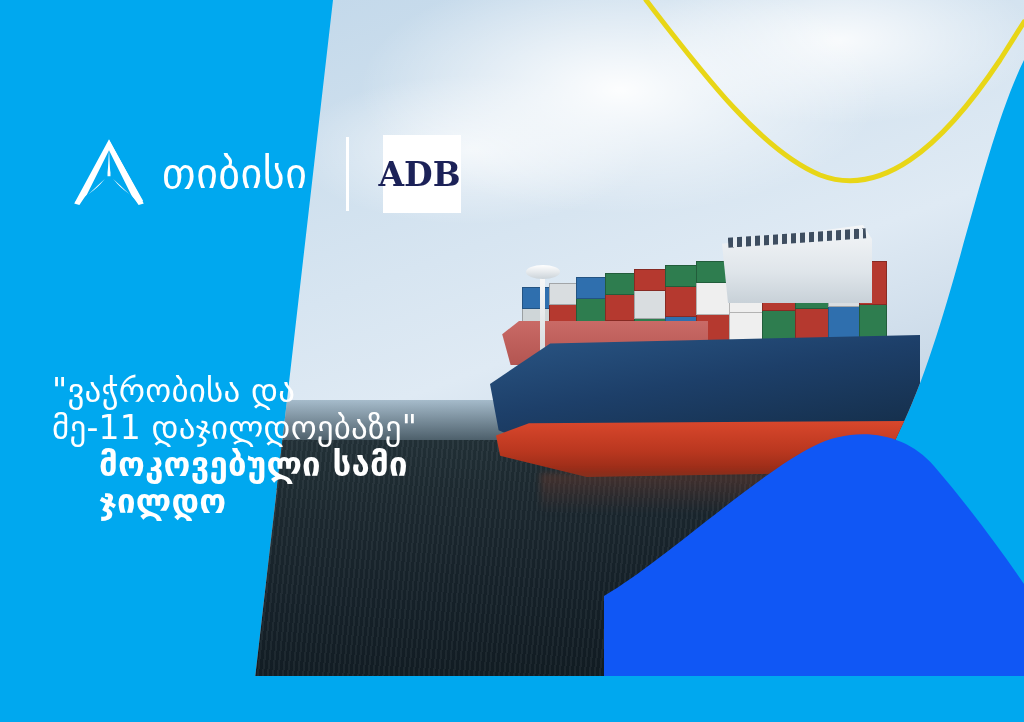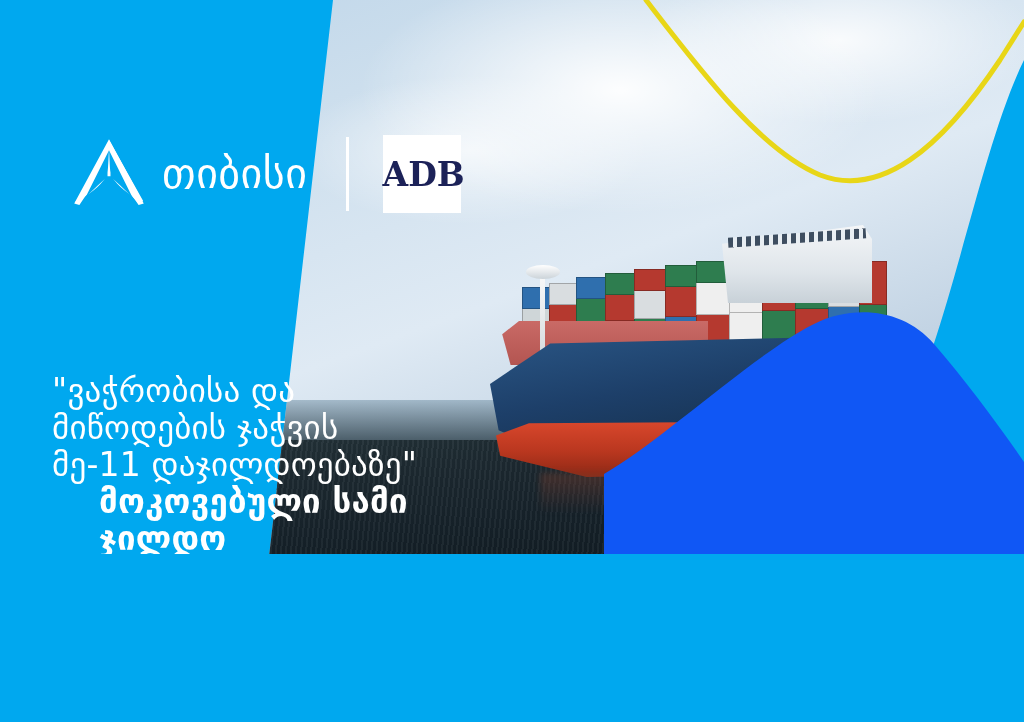--- a/index.html
+++ b/index.html
@@ -1,21 +1,21 @@
 <!DOCTYPE html>
 <html><head>
 <meta charset="utf-8">
 <style>
   html,body{margin:0;padding:0;}
   body{
     width:1024px;height:722px;overflow:hidden;
     font-family:"DejaVu Sans","Liberation Sans",sans-serif;
     background:#00a8ef;
   }
-  .banner{position:relative;width:1024px;height:554px;overflow:hidden;background:#00a8ef;}
+  .banner{position:relative;width:1024px;height:676px;overflow:hidden;background:#00a8ef;}
 
   
   .photo-band{
     position:absolute;inset:0;
     clip-path: path("M 333,0 L 1024,0 L 1024,60 C 980,150 950,330 900,430 C 860,520 800,600 720,668 L 600,722 L 250,722 Z");
   }
   .sky{
     position:absolute;inset:0;
     background:
       radial-gradient(ellipse 420px 200px at 620px 90px, rgba(255,255,255,.95) 0%, rgba(255,255,255,0) 62%),
@@ -90,21 +90,21 @@
 
   
   .logo-row{position:absolute;left:72px;top:128px;display:flex;align-items:center;height:92px;}
   .tbc-mark{width:74px;height:74px;flex:0 0 auto;}
   .tbc-word{
     margin-left:16px;color:#ffffff;font-size:42px;line-height:1;letter-spacing:.5px;
     font-family:"DejaVu Sans","Liberation Sans",sans-serif;font-weight:500;white-space:nowrap;
   }
   .logo-divider{width:3px;height:74px;background:#ffffff;margin:0 34px 0 38px;flex:0 0 auto;}
   .adb-box{
-    width:78px;height:78px;background:#ffffff;display:flex;align-items:center;justify-content:flex-start;flex:0 0 auto;
+    width:78px;height:78px;background:#ffffff;display:flex;align-items:center;justify-content:flex-end;flex:0 0 auto;
   }
   .adb-text{
     color:#1c2258;font-family:"DejaVu Serif","Liberation Serif",serif;font-weight:700;
     font-size:33px;letter-spacing:0px;line-height:1;
   }
 
   
   .headline{position:absolute;left:52px;top:372px;width:470px;color:#fff;}
   .hl-line{
     font-family:"DejaVu Sans","Liberation Sans",sans-serif;
@@ -185,19 +185,18 @@
     </svg>
     <div class="tbc-word">თიბისი</div>
     <div class="logo-divider"></div>
     <div class="adb-box">
       <span class="adb-text">ADB</span>
     </div>
   </div>
 
   <div class="headline" id="headline">
       <div class="hl-line">"ვაჭრობისა და</div>
-      <div class="hl-line">მიწოდების ჯაჭვის</div>
       <div class="hl-line">მე-11 დაჯილდოებაზე"</div>
       <div class="hl-line bold">მოკოვებული სამი</div>
       <div class="hl-line bold">ჯილდო</div>
     </div>
 
 </div>
 
 </body></html>

